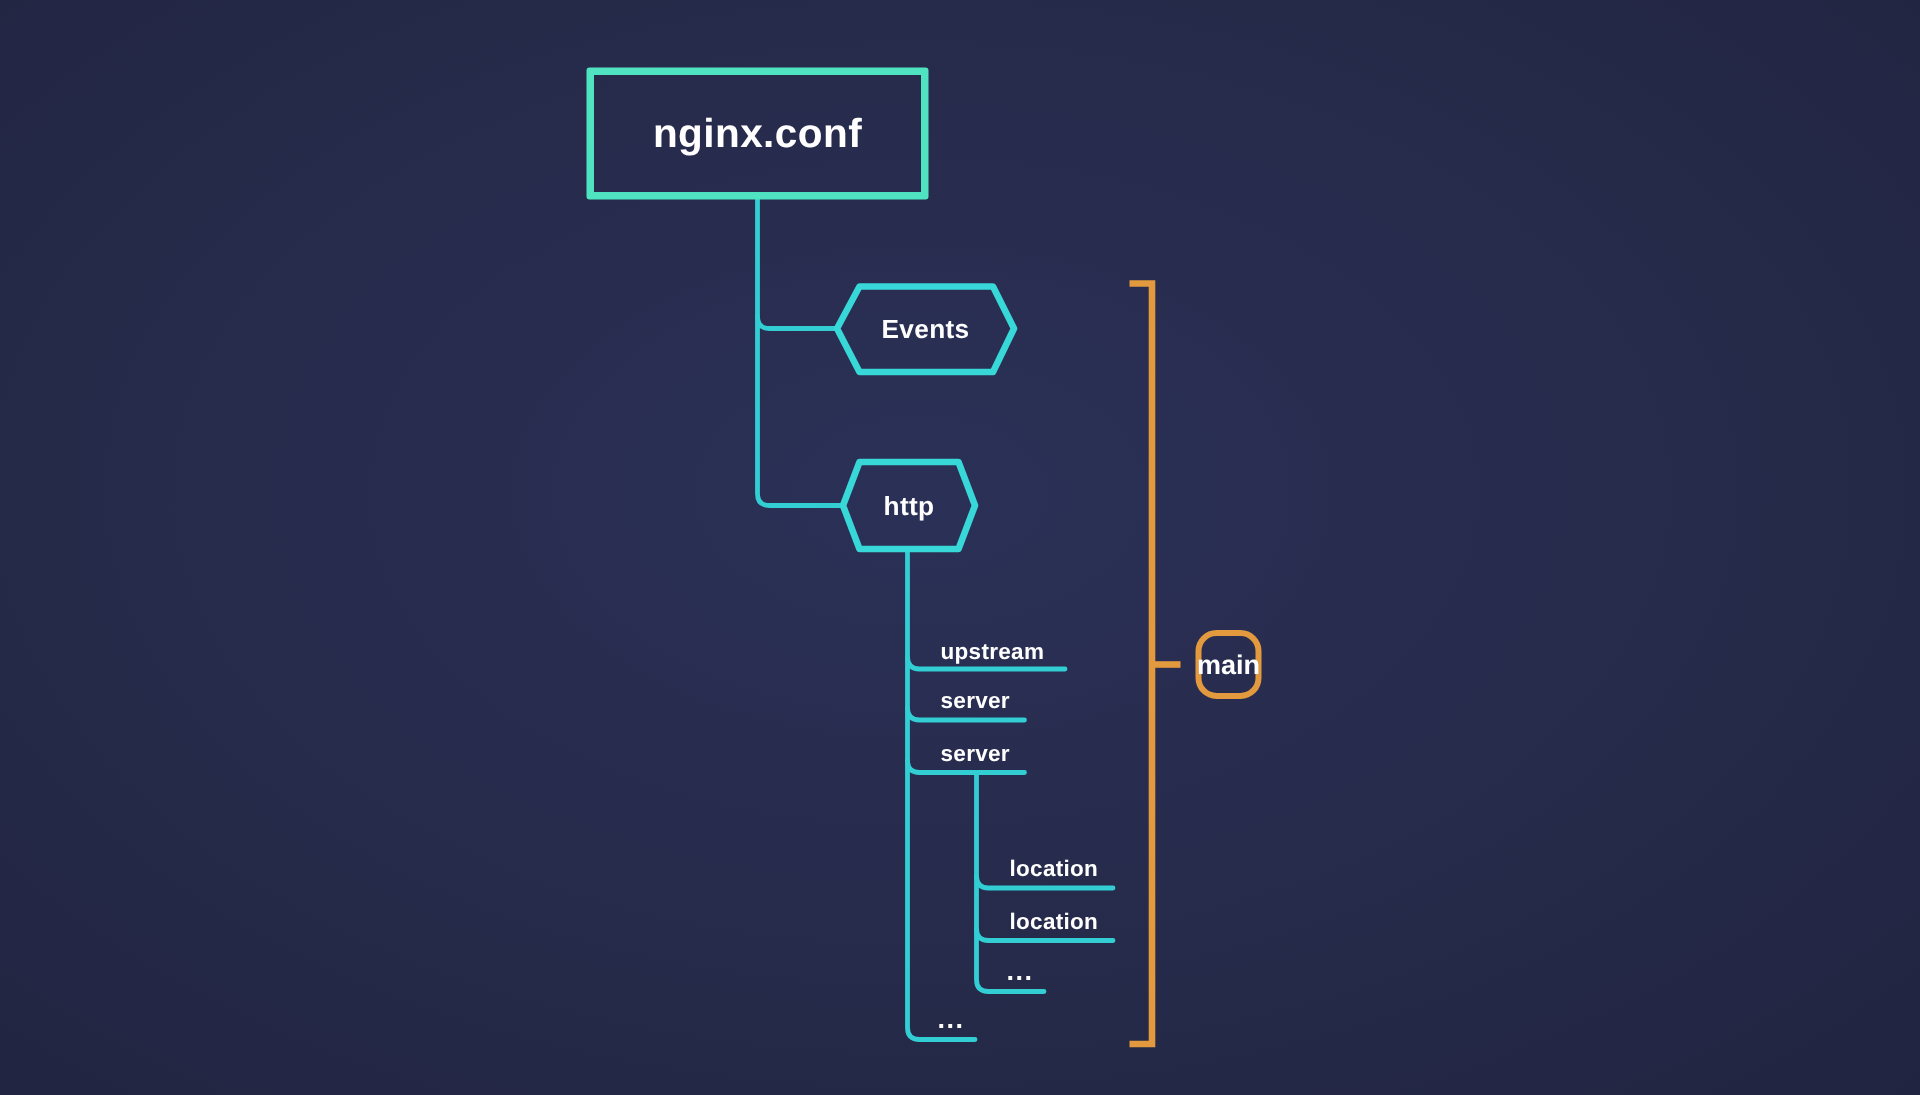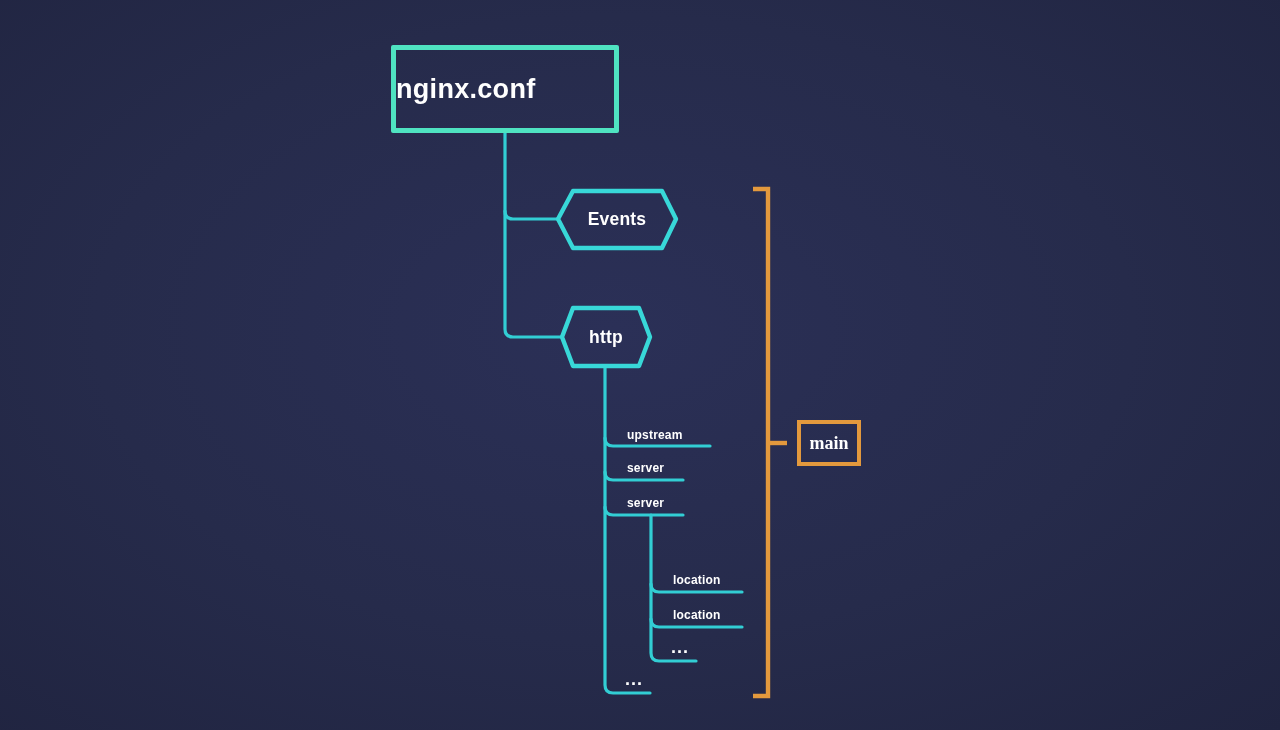--- a/index.html
+++ b/index.html
@@ -21,49 +21,49 @@
     background:radial-gradient(ellipse at 48% 45%, #2b3057 0%, var(--bg) 55%, #202440 100%);
   }
   svg.wires{position:absolute;left:0;top:0;width:1280px;height:730px;}
   .tree-line{fill:none;stroke:var(--line);stroke-width:3.2;stroke-linecap:round;}
   .hex-shape{fill:none;stroke:var(--cyan);stroke-width:4.4;stroke-linejoin:round;}
   .bracket-line{fill:none;stroke:var(--orange);stroke-width:4.4;stroke-linecap:butt;stroke-linejoin:miter;}
 
   .root-box{
     position:absolute;left:391px;top:45px;width:228px;height:88px;
     border:5px solid var(--mint);border-radius:2px;
-    display:flex;align-items:center;
+    display:flex;align-items:center;justify-content:center;
   }
   .root-box span{
     color:var(--text);font-size:27px;font-weight:700;letter-spacing:.3px;
   }
   .hex-label{
     position:absolute;display:flex;align-items:center;justify-content:center;
     color:var(--text);font-size:17.5px;font-weight:700;letter-spacing:.2px;
   }
   .hex-label.events{left:558px;top:191px;width:118px;height:57px;}
   .hex-label.http{left:562px;top:308px;width:88px;height:58px;}
 
   .tree-label{
     position:absolute;color:var(--text);
-    font-size:12px;font-weight:700;line-height:20px;letter-spacing:.2px;
+    font-size:15px;font-weight:700;line-height:20px;letter-spacing:.2px;
     white-space:nowrap;
   }
   .lbl-upstream{left:627px;top:425px;}
   .lbl-server1{left:627px;top:458px;}
   .lbl-server2{left:627px;top:493px;}
   .lbl-location1{left:673px;top:570px;}
   .lbl-location2{left:673px;top:605px;}
   .lbl-dots-sub{left:671px;top:637px;font-size:18px;font-weight:800;letter-spacing:1px;}
   .lbl-dots-main{left:625px;top:669px;font-size:18px;font-weight:800;letter-spacing:1px;}
 
   .main-box{
-    position:absolute;left:797px;top:420px;width:64px;height:46px;
-    border:4px solid var(--orange);border-radius:0;
-    display:flex;align-items:center;justify-content:center;font-family:Liberation Serif, serif;
+    position:absolute;left:797px;top:420px;width:44px;height:46px;
+    border:4px solid var(--orange);border-radius:14px;
+    display:flex;align-items:center;justify-content:center;
   }
   .main-box span{color:var(--text);font-size:18px;font-weight:600;}
 </style>
 </head>
 <body>
 
 <div class="stage">
 
   <svg class="wires" viewBox="0 0 1280 730" aria-hidden="true">
 

